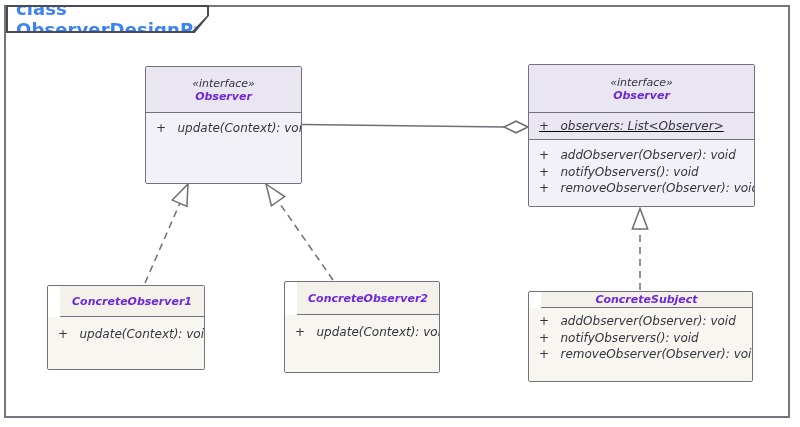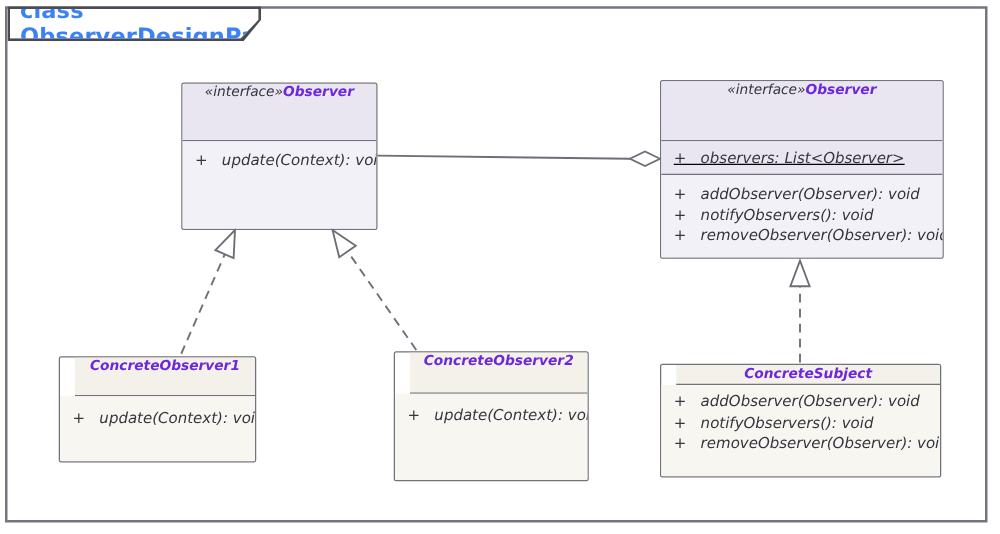--- a/index.html
+++ b/index.html
@@ -30,21 +30,21 @@
   .frame-tab-inner span {
     font-weight: bold; font-size: 18px; color: #3b82f6; letter-spacing: 0.1px;
   }
 
   
   .uml-class {
     position: absolute; border: 1.6px solid #72727c; border-radius: 2px;
     display: flex; flex-direction: column; overflow: hidden; z-index: 3;
   }
   .uml-head {
-    display: flex; flex-direction: row; justify-content: center;
+    display: flex; flex-direction: column; align-items: center; justify-content: center;
     border-bottom: 1.3px solid #72727c;
   }
   .stereotype { font-style: italic; font-size: 11px; color: #33333d; }
   .cls-name { font-style: italic; font-weight: bold; font-size: 11px; color: #6d28d9; }
   .compartment { flex: 1 1 auto; }
   .compartment.bordered { border-bottom: 1.3px solid #72727c; flex: 0 0 auto; }
   .member {
     font-style: italic; font-size: 12px; color: #35353f;
     white-space: pre; padding-left: 10px; line-height: 16.5px;
   }
@@ -61,21 +61,21 @@
 
   #box-subject  { left: 528px; top: 64px;  width: 227px; height: 143px; }
   #box-subject .uml-head { height: 48px; }
   #box-subject .attrs    { height: 27px; display: flex; align-items: center; }
   #box-subject .methods  { padding-top: 7px; }
 
   #box-co1 { left: 47px;  top: 285px; width: 158px; height: 85px; }
   #box-co1 .uml-head { height: 31px; }
   #box-co1 .methods  { padding-top: 9px; }
 
-  #box-co2 { left: 315px; top: 281px; width: 156px; height: 104px; }
+  #box-co2 { left: 284px; top: 281px; width: 156px; height: 92px; }
   #box-co2 .uml-head { height: 33px; }
   #box-co2 .methods  { padding-top: 9px; }
 
   #box-cs  { left: 528px; top: 291px; width: 225px; height: 91px; }
   #box-cs .uml-head { height: 16px; }
   #box-cs .methods  { padding-top: 5px; }
 
   svg.connectors {
     position: absolute; left: 0; top: 0; width: 800px; height: 427px;
     z-index: 2; pointer-events: none;

